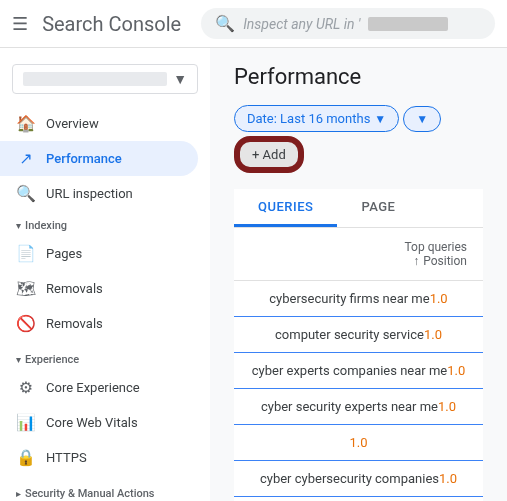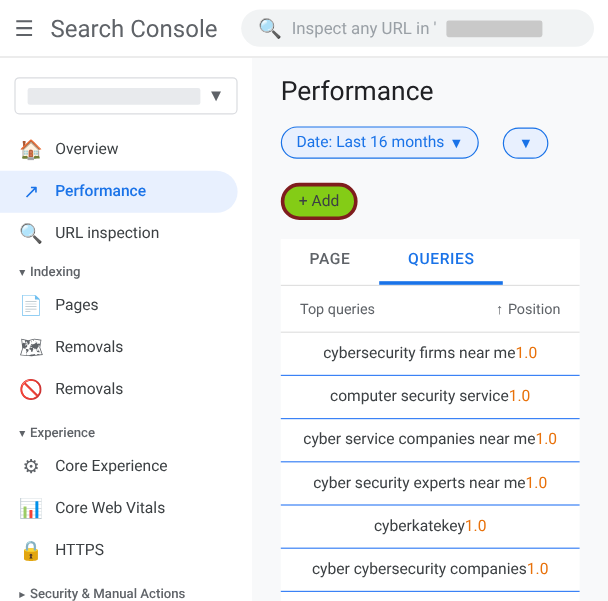--- a/index.html
+++ b/index.html
@@ -24,21 +24,21 @@
       flex: 1;
       margin-left: 20px;
       display: flex;
       align-items: center;
       background: #f1f3f4;
       border-radius: 24px;
       padding: 6px 14px;
       gap: 8px;
     }
     .search-bar-icon { color: #5f6368; font-size: 16px; }
-    .search-input-text { color: #9aa0a6; font-size: 14px; }
+    .search-input-text { color: #9aa0a6; font-size: 14px; font-style: italic; }
 
     
     .main-layout { display: flex; flex: 1; overflow: hidden; }
 
     
     .sidebar {
       width: 210px;
       flex-shrink: 0;
       background: #fff;
       overflow-y: auto;
@@ -98,21 +98,21 @@
       font-size: 22px;
       font-weight: 400;
       color: #202124;
       margin-bottom: 16px;
     }
 
     
     .filter-bar {
       display: flex;
       align-items: center;
-      gap: 20px;
+      gap: 4px;
       margin-bottom: 16px;
       flex-wrap: wrap;
     }
 
     .filter-chip {
       display: flex;
       align-items: center;
       gap: 4px;
       background: #e8f0fe;
       border: 1px solid #1a73e8;
@@ -121,22 +121,22 @@
       font-size: 13px;
       color: #1a73e8;
       cursor: pointer;
     }
     .filter-chip .arrow { font-size: 12px; }
 
     .add-filter-btn {
       display: flex;
       align-items: center;
       gap: 4px;
-      background: #84cc16;
-      border: 3px solid #7f1d1d;
+      background: #e5e5e5;
+      border: 6px solid #7f1d1d;
       border-radius: 16px;
       padding: 5px 12px;
       font-size: 13px;
       color: #3c4043;
       cursor: pointer;
     }
 
     
     .tabs {
       display: flex;
@@ -154,25 +154,26 @@
       text-transform: uppercase;
       letter-spacing: 0.5px;
     }
     .tab.active {
       color: #1a73e8;
       border-bottom-color: #1a73e8;
     }
     .table-header {
       display: flex;
       justify-content: space-between;
-      align-items: center;
+      align-items: flex-end;
       padding: 12px 16px;
       border-bottom: 1px solid #e0e0e0;
       font-size: 12px;
       color: #5f6368;
+      flex-direction: column;
     }
     .table-header .col-label { font-weight: 400; }
     .table-header .col-pos {
       display: flex;
       align-items: center;
       gap: 4px;
       color: #5f6368;
     }
     .sort-arrow { color: #5f6368; font-size: 12px; }
 
@@ -293,50 +294,49 @@
       <div class="filter-chip">
         <span class="arrow">▼</span>
       </div>
       <div class="add-filter-btn">
         <span>+ Add</span>
       </div>
     </div>
 
     <div class="tabs-wrapper">
       <div class="tabs">
+        <div class="tab active">QUERIES</div>
         <div class="tab">PAGE</div>
-        <div class="tab active">QUERIES</div>
       </div>
 
       <div class="table-header">
         <span class="col-label">Top queries</span>
         <span class="col-pos">
           <span class="sort-arrow">↑</span>
           <span>Position</span>
         </span>
       </div>
 
       <div class="table-row">
         <span class="row-query">cybersecurity firms near me</span>
         <span class="row-value">1.0</span>
       </div>
       <div class="table-row">
         <span class="row-query">computer security service</span>
         <span class="row-value">1.0</span>
       </div>
       <div class="table-row">
-        <span class="row-query">cyber service companies near me</span>
+        <span class="row-query">cyber experts companies near me</span>
         <span class="row-value">1.0</span>
       </div>
       <div class="table-row">
         <span class="row-query">cyber security experts near me</span>
         <span class="row-value">1.0</span>
       </div>
       <div class="table-row">
-        <span class="row-query">cyberkatekey</span>
         <span class="row-value">1.0</span>
       </div>
       <div class="table-row">
         <span class="row-query">cyber cybersecurity companies</span>
         <span class="row-value">1.0</span>
       </div>
 
       <div class="table-row blurred-row">
         <span class="row-query" style="background:#c9c9c9; border-radius:2px; height:14px; width:120px; display:inline-block;"></span>
         <span class="row-value">2.2</span>

